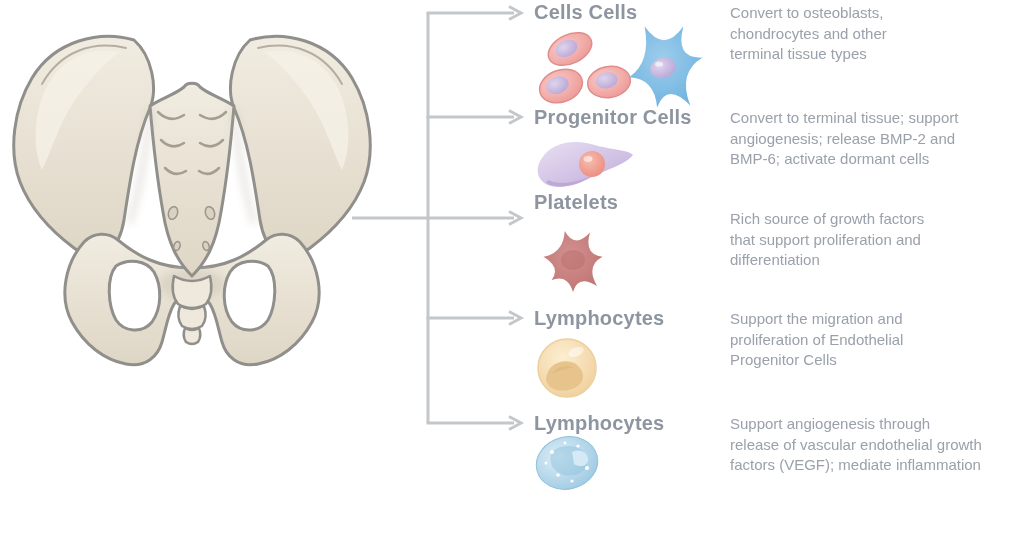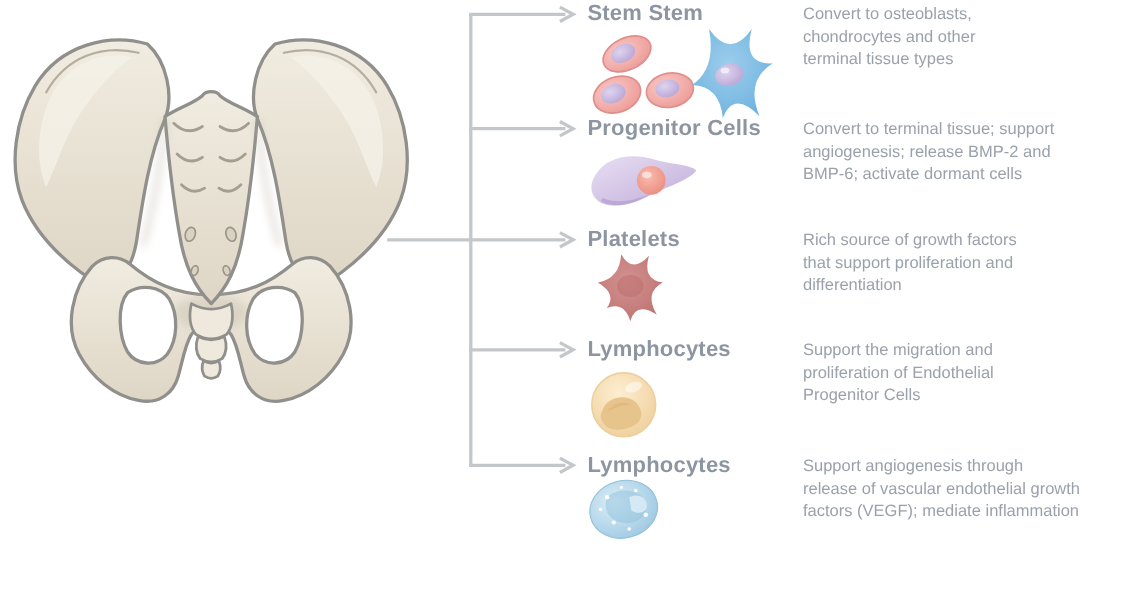--- a/index.html
+++ b/index.html
@@ -205,31 +205,31 @@
         <circle cx="578" cy="446" r="1.6"></circle>
         <circle cx="587" cy="468" r="2"></circle>
         <circle cx="558" cy="475" r="1.8"></circle>
         <circle cx="546" cy="463" r="1.5"></circle>
         <circle cx="572" cy="481" r="1.6"></circle>
         <circle cx="565" cy="443" r="1.4"></circle>
       </g>
     </g>
   </svg>
 
-  <div class="row-label" style="top:1px">Stem Stem</div>
+  <div class="row-label" style="top:1px">Cells Cells</div>
   <div class="row-desc" style="top:3px">Convert to osteoblasts,
 chondrocytes and other
 terminal tissue types</div>
 
   <div class="row-label" style="top:106px">Progenitor Cells</div>
   <div class="row-desc" style="top:108px">Convert to terminal tissue; support
 angiogenesis; release BMP-2 and
 BMP-6; activate dormant cells</div>
 
-  <div class="row-label" style="top:207px">Platelets</div>
+  <div class="row-label" style="top:191px">Platelets</div>
   <div class="row-desc" style="top:209px">Rich source of growth factors
 that support proliferation and
 differentiation</div>
 
   <div class="row-label" style="top:307px">Lymphocytes</div>
   <div class="row-desc" style="top:309px">Support the migration and
 proliferation of Endothelial
 Progenitor Cells</div>
 
   <div class="row-label" style="top:412px">Lymphocytes</div>

